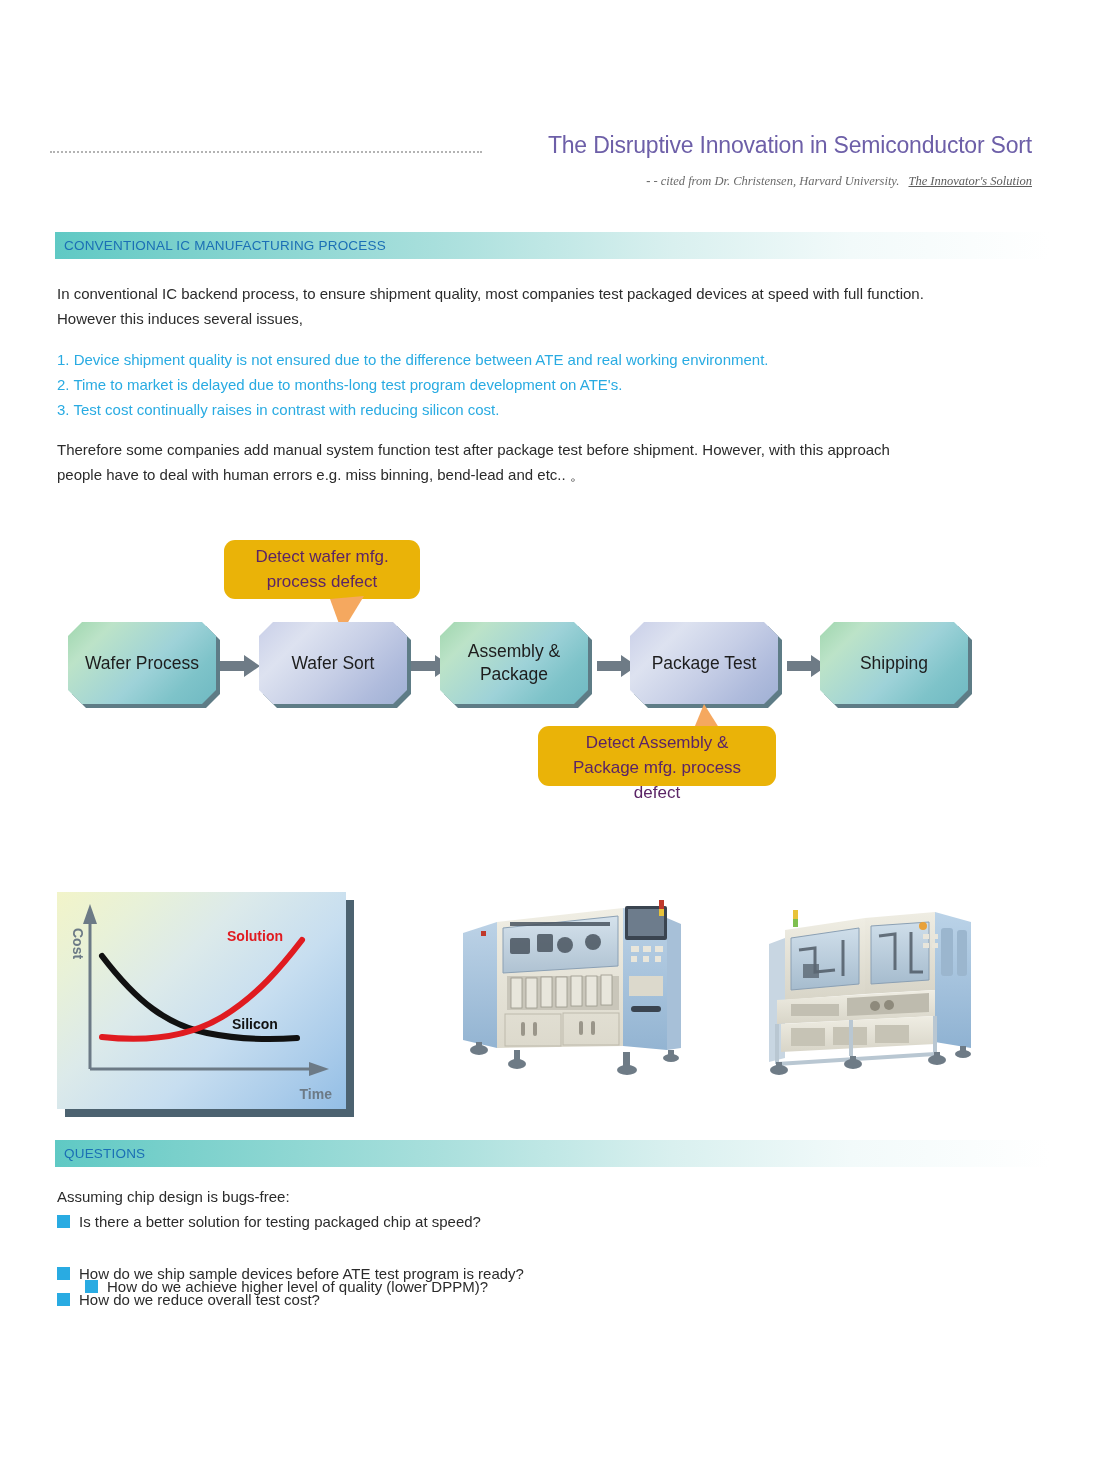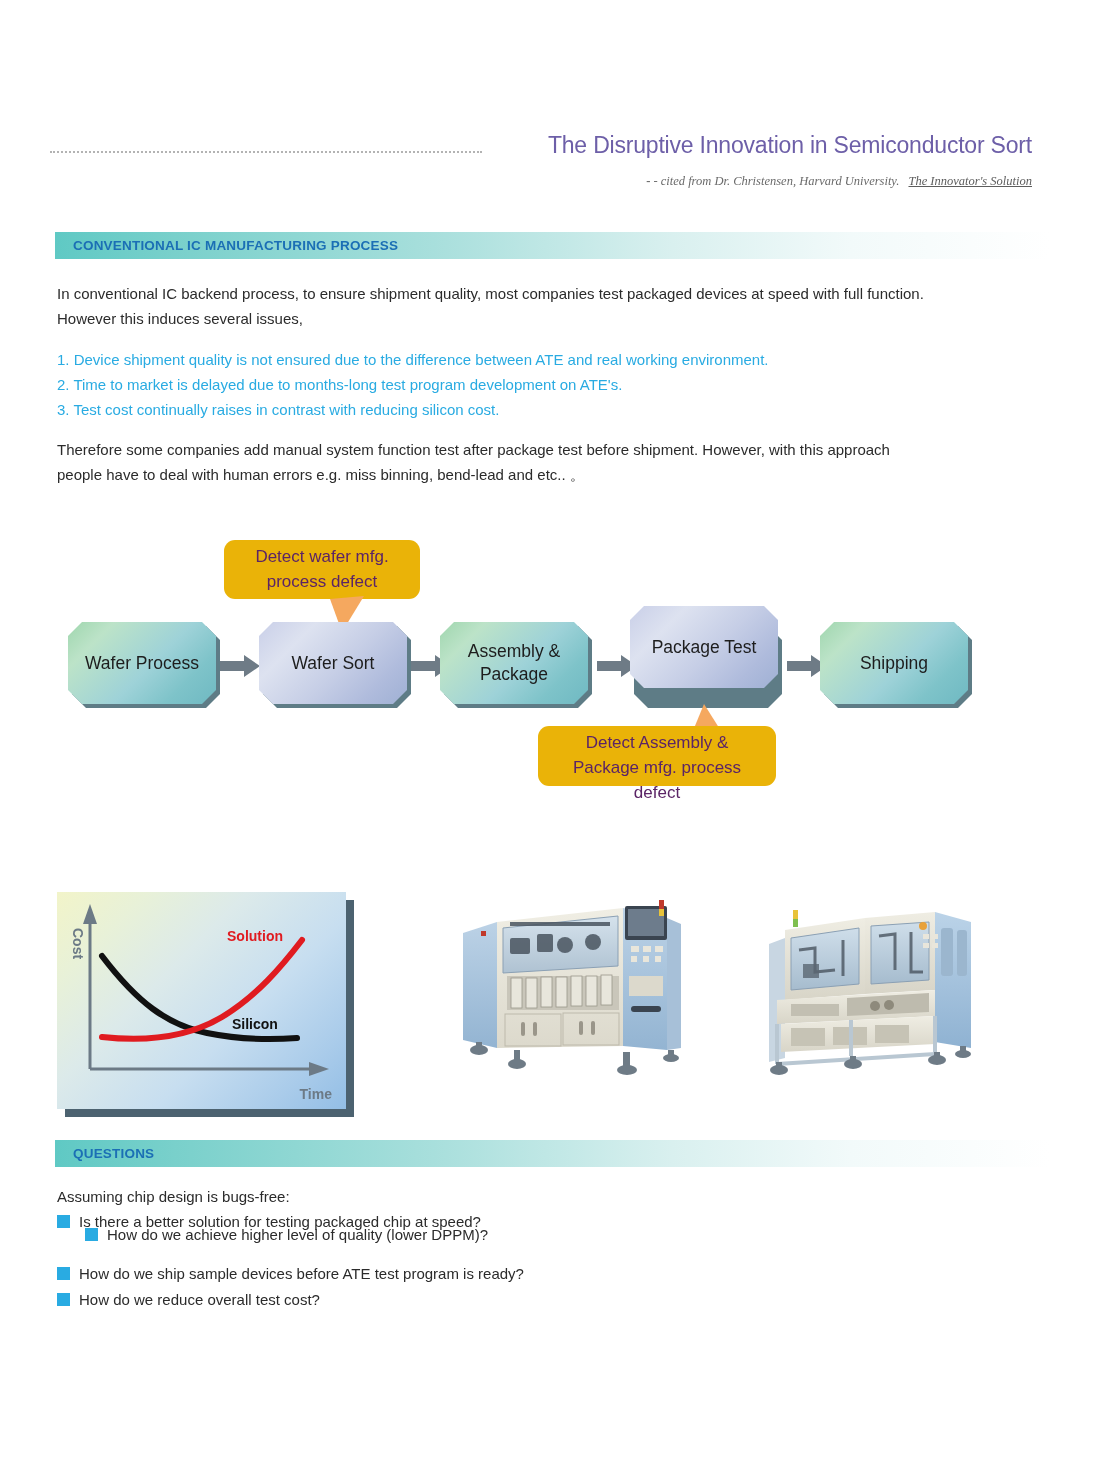--- a/index.html
+++ b/index.html
@@ -50,23 +50,23 @@
     color:#5d5d5d;
   }
 
   
   .section-bar{
     position:absolute;left:55px;height:27px;width:995px;
     background:linear-gradient(to right,#5FC9C4 0%,#79D0CB 12%,#A8DFDC 38%,#D9F0EF 62%,#F2FAFA 80%,#ffffff 100%);
     display:flex;align-items:center;
   }
   .section-bar .label{
-    margin-left:18px;
+    margin-left:9px;
     font-size:13.5px;
-    font-weight:bold;
+    font-weight:normal;
     letter-spacing:.2px;
     color:#1B6FB5;
   }
 
   
   .para{
     position:absolute;left:57px;
     font-size:15px;
     line-height:25px;
     color:#2b2b2b;
@@ -216,21 +216,21 @@
       <div>Assembly &amp;</div>
       <div>Package</div>
     </div>
   </div>
 
   <svg class="arrow" style="left:597px;top:655px;" viewBox="0 0 40 22">
     <path d="M0 6 L24 6 L24 0 L40 11 L24 22 L24 16 L0 16 Z" fill="#6E7B86"></path>
   </svg>
 
   <div class="node-shadow" style="left:634px;top:626px;"></div>
-  <div class="node blue" style="left:630px;top:606px;">
+  <div class="node blue" style="left:630px;top:622px;">
     <span>Package Test</span>
   </div>
 
   <svg class="arrow" style="left:787px;top:655px;" viewBox="0 0 40 22">
     <path d="M0 6 L24 6 L24 0 L40 11 L24 22 L24 16 L0 16 Z" fill="#6E7B86"></path>
   </svg>
 
   <div class="node-shadow" style="left:824px;top:626px;"></div>
   <div class="node green" style="left:820px;top:622px;">
     <span>Shipping</span>
@@ -437,21 +437,21 @@
   <div class="section-bar" style="top:1140px;">
     <span class="label">QUESTIONS</span>
   </div>
 
   <div class="q-intro" style="top:1188px;">Assuming chip design is bugs-free:</div>
 
   <div class="q-item" style="top:1213px;">
     <span class="q-bullet"></span>
     <span>Is there a better solution for testing packaged chip at speed?</span>
   </div>
-  <div class="q-item" style="top:1226px;padding-left:28px;">
+  <div class="q-item" style="top:1278px;padding-left:28px;">
     <span class="q-bullet"></span>
     <span>How do we achieve higher level of quality (lower DPPM)?</span>
   </div>
   <div class="q-item" style="top:1265px;">
     <span class="q-bullet"></span>
     <span>How do we ship sample devices before ATE test program is ready?</span>
   </div>
   <div class="q-item" style="top:1291px;">
     <span class="q-bullet"></span>
     <span>How do we reduce overall test cost?</span>

